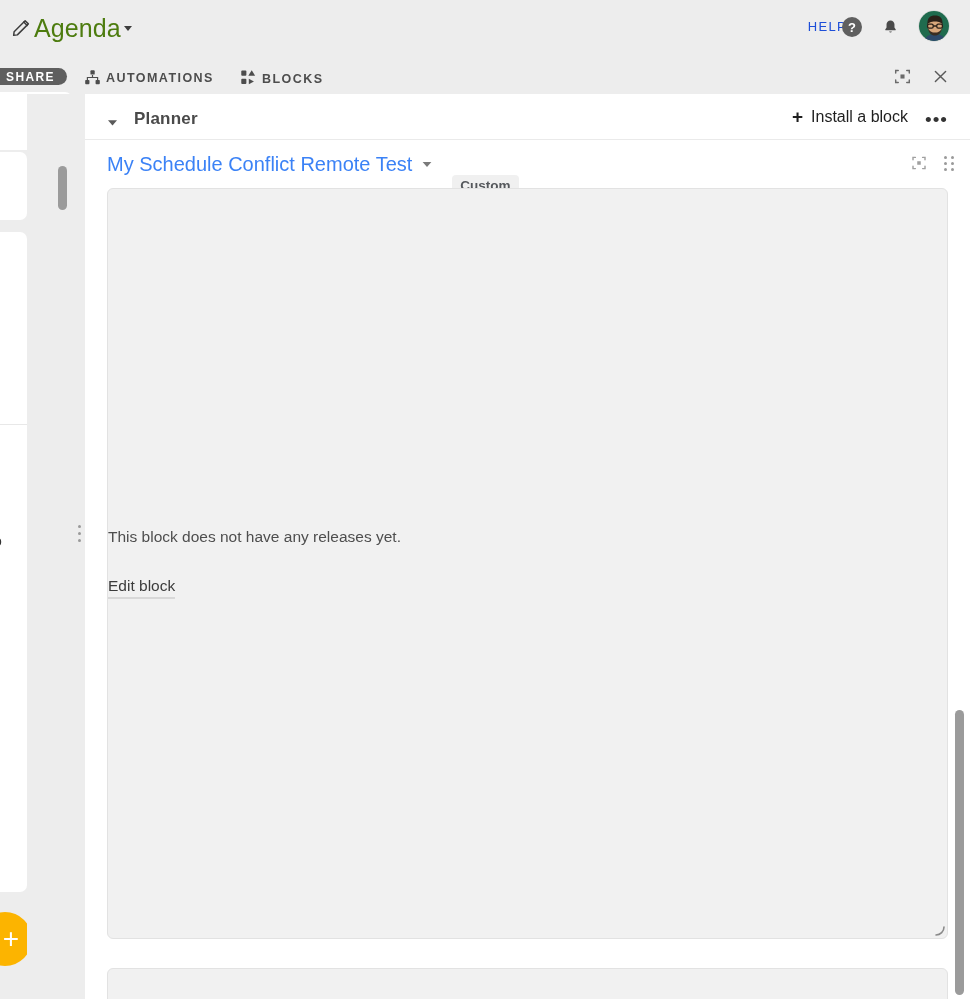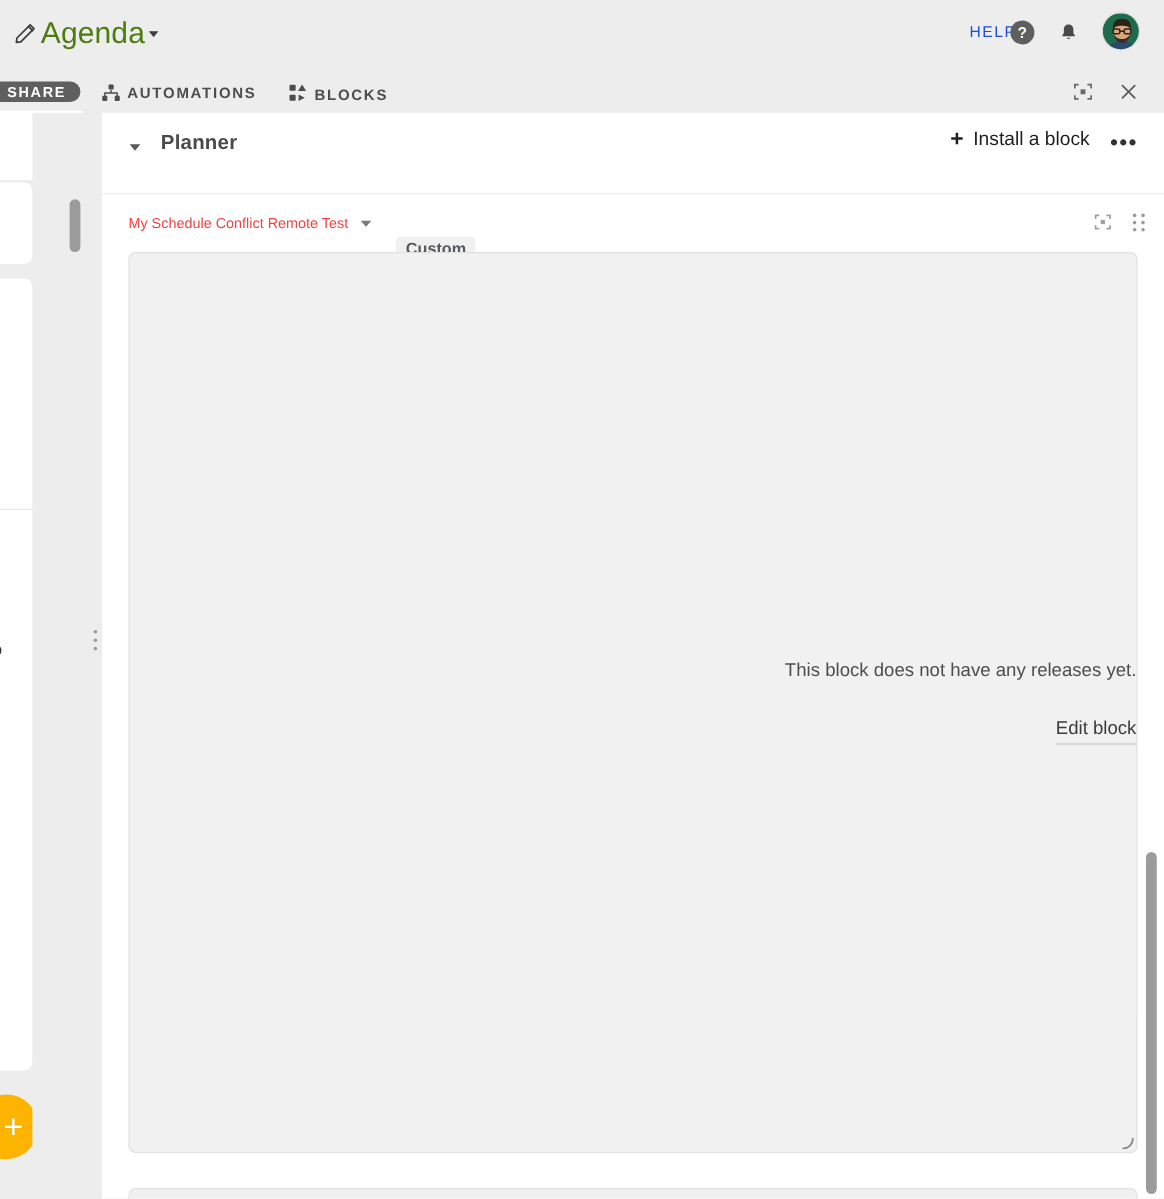--- a/index.html
+++ b/index.html
@@ -296,21 +296,21 @@
     left: 85px;
     top: 94px;
     width: 885px;
     height: 905px;
     background: #ffffff;
     overflow: hidden;
   }
 
   .main-header {
     position: relative;
-    height: 68px;
+    height: 46px;
     border-bottom: 1px solid #eaeaea;
     display: flex;
     align-items: center;
   }
 
   .planner-caret {
     position: absolute;
     left: 21px;
     top: 22px;
     width: 13px;
@@ -368,22 +368,22 @@
 
   .block-meta {
     position: relative;
     height: 48px;
     display: flex;
     align-items: center;
     padding-left: 22px;
   }
 
   .block-name {
-    font-size: 12px;
-    color: #ef4444;
+    font-size: 20px;
+    color: #3b82f6;
   }
 
   .block-name-caret {
     margin-left: 9px;
     width: 12px;
     height: 12px;
     cursor: pointer;
   }
 
   .custom-badge {
@@ -434,21 +434,21 @@
   
   .block-canvas {
     position: relative;
     margin: 0 22px 0 22px;
     height: 751px;
     background: #f1f1f1;
     border: 1px solid #e2e2e2;
     border-radius: 6px;
     display: flex;
     flex-direction: column;
-    align-items: flex-end;
+    align-items: flex-start;
     justify-content: center;
     gap: 16px;
   }
 
   .empty-msg {
     font-size: 15.5px;
     color: #4e4e4e;
   }
 
   .edit-block-link {

